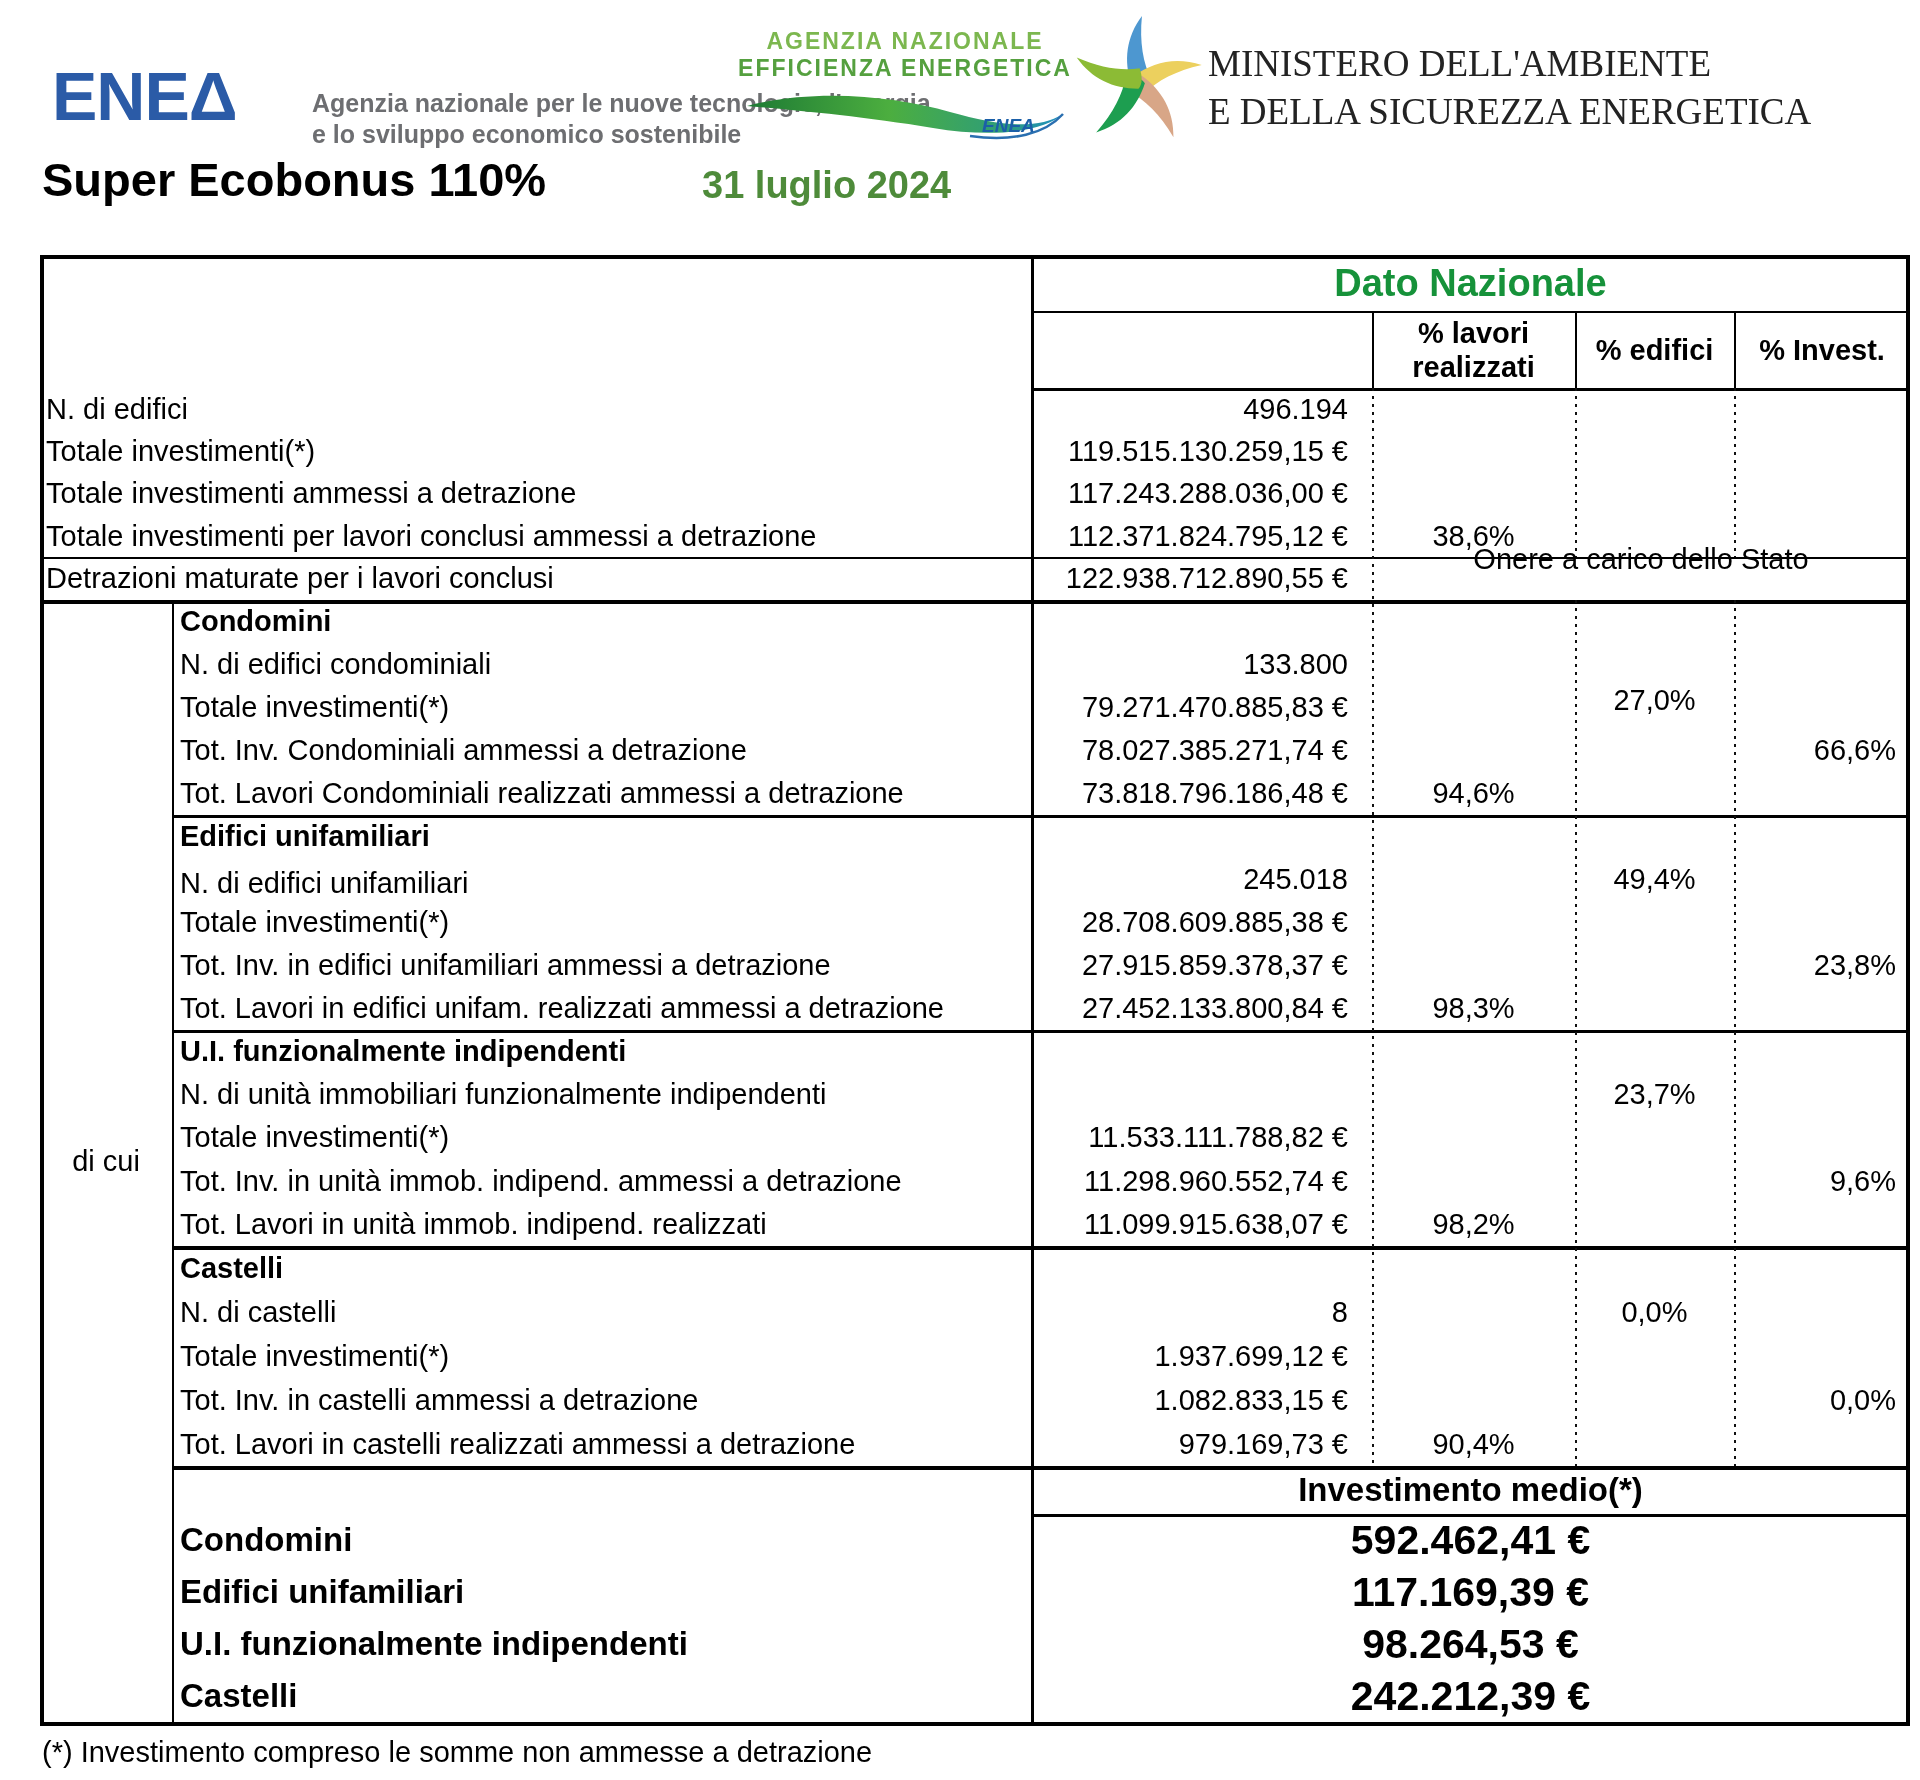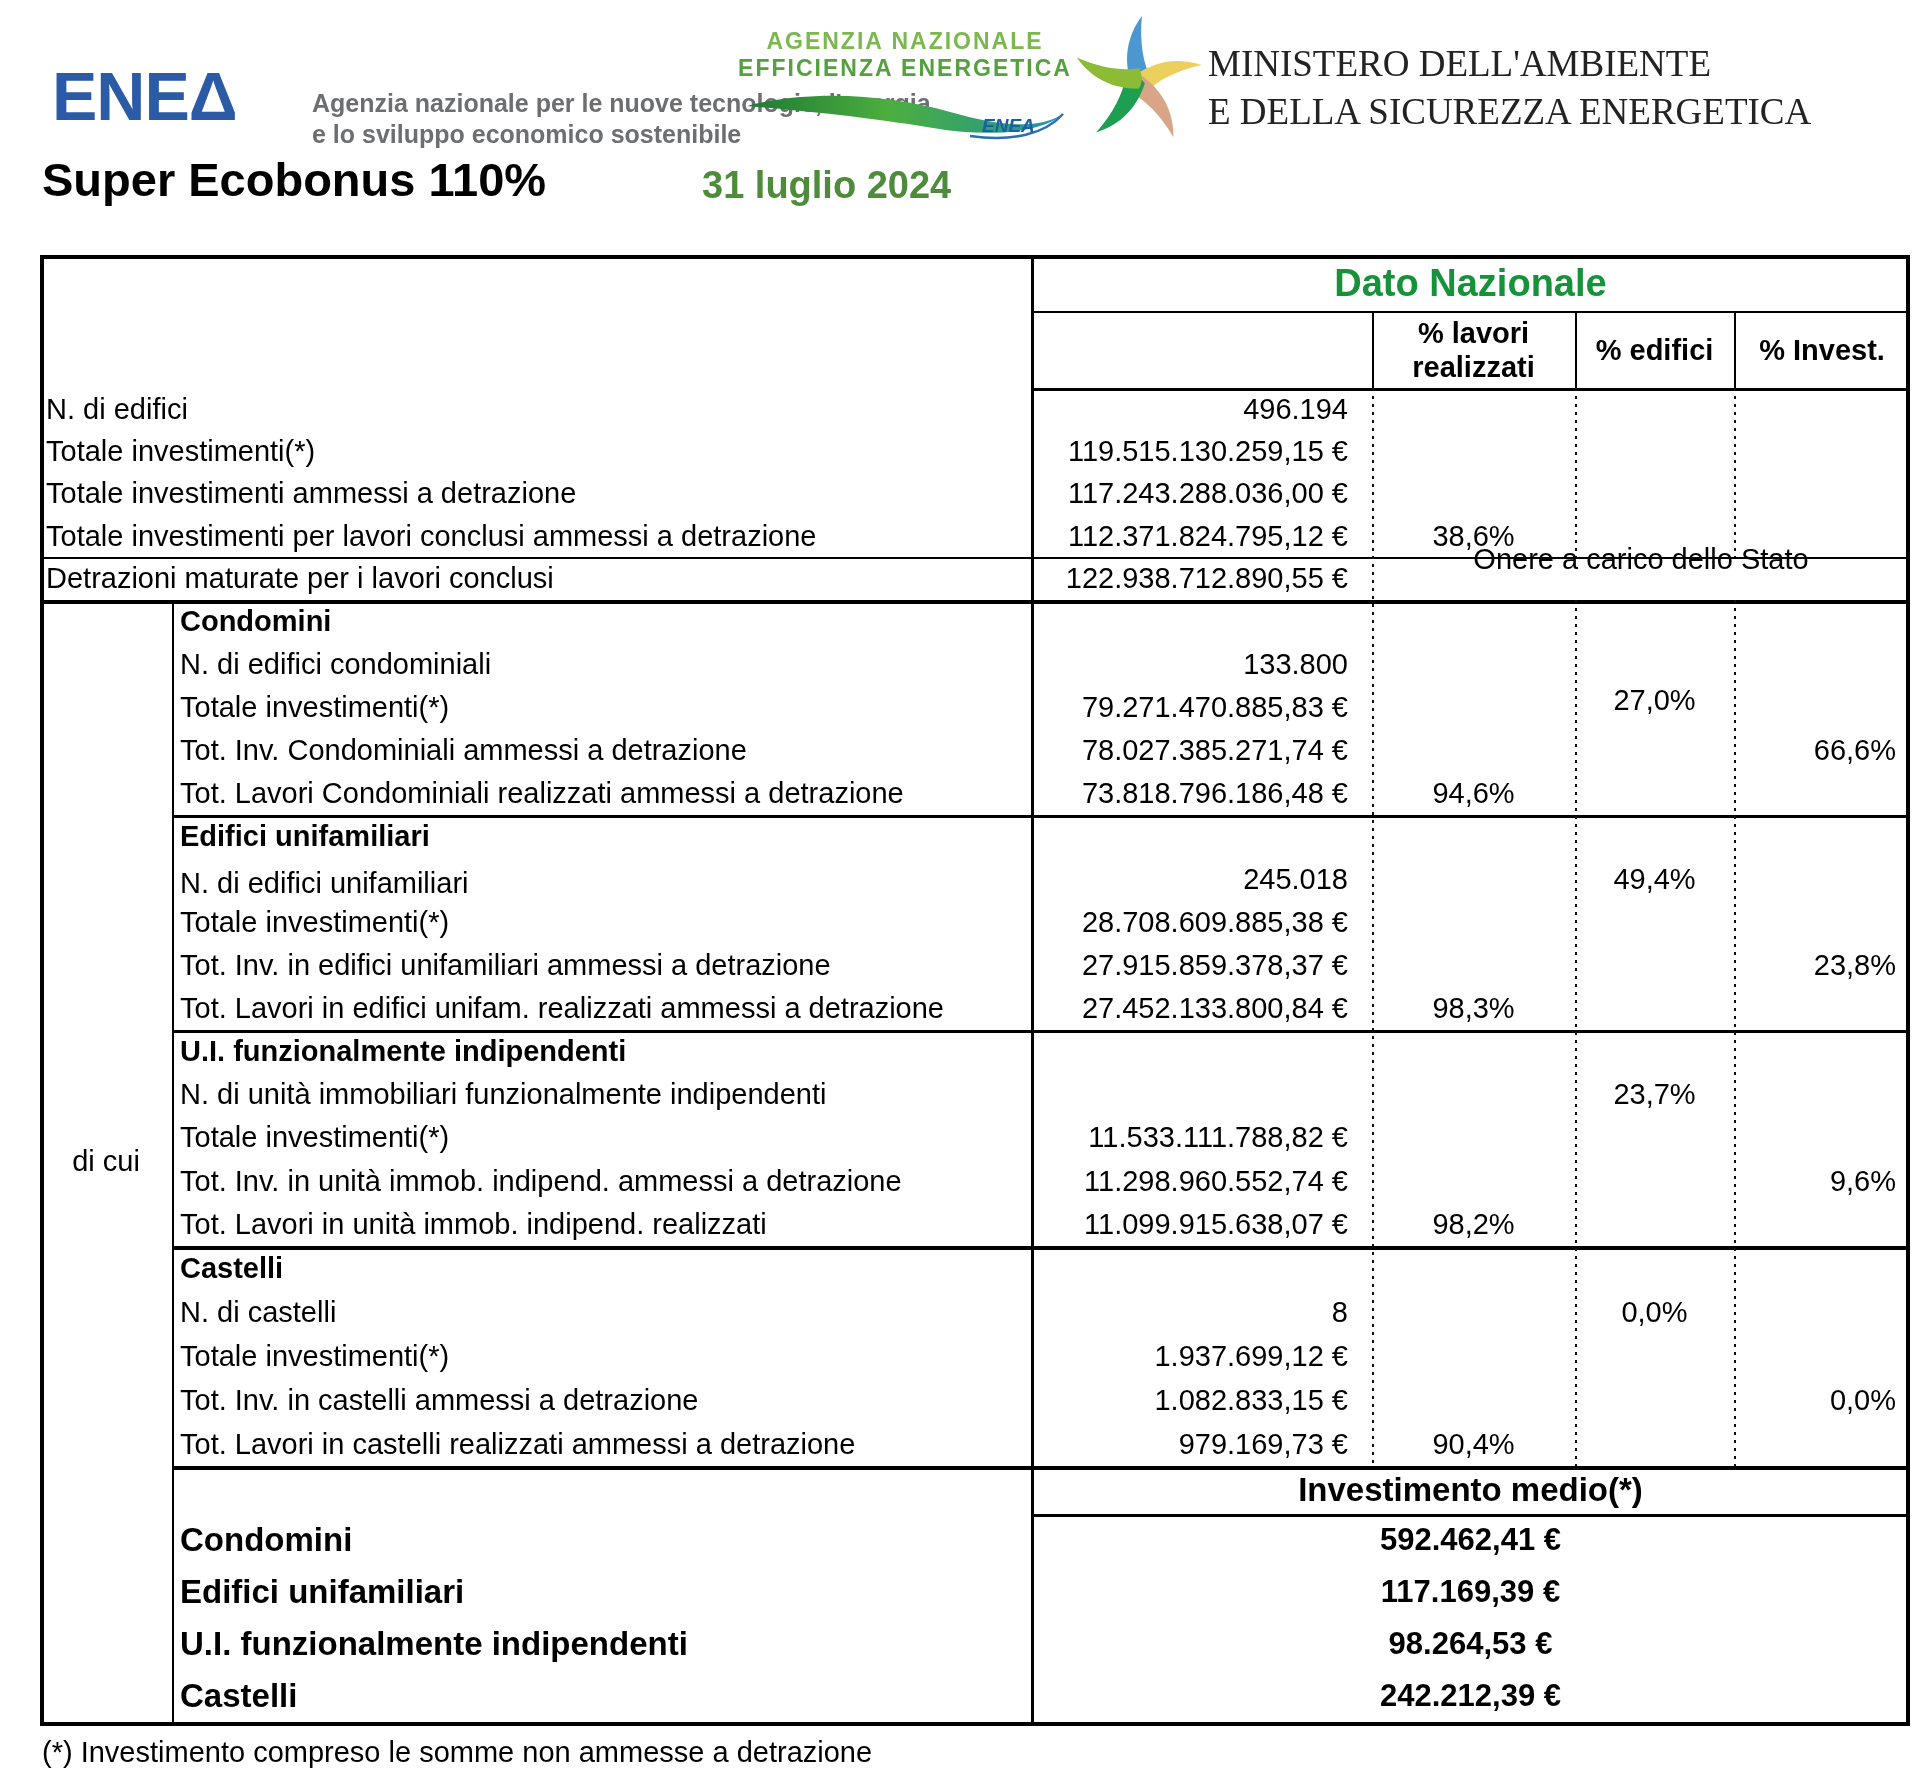--- a/index.html
+++ b/index.html
@@ -35,21 +35,21 @@
   .note{left:1332px;width:538px;justify-content:center;}
   .b{font-weight:700;}
   .dato{left:991px;top:0;width:879px;height:56px;justify-content:center;
         font-size:38px;font-weight:700;color:#16923a;}
   .subh{top:58px;height:75px;text-align:center;font-weight:700;line-height:1.15;
         justify-content:center;}
   .dicui{left:0;top:345px;width:132px;height:1122px;justify-content:center;}
   .invh{left:991px;top:1211px;width:879px;height:48px;justify-content:center;
         font-size:33px;font-weight:700;}
   .blab{left:140px;width:845px;height:52px;font-size:33px;font-weight:700;}
-  .bval{left:991px;width:879px;height:52px;font-size:31px;font-weight:700;justify-content:center;}
+  .bval{left:991px;width:879px;height:52px;font-size:41px;font-weight:700;justify-content:center;}
   .footnote{position:absolute;left:42px;top:1736px;font-size:29px;color:#000;}
 </style>
 </head>
 <body>
 
 <div class="page">
 
   <div class="enea-wordmark">ENEΔ</div>
 
   <div class="enea-tagline">

